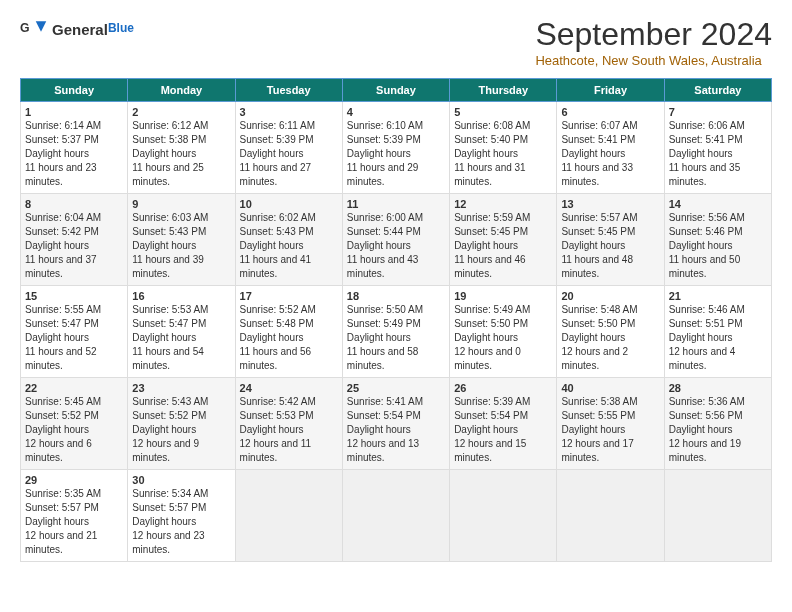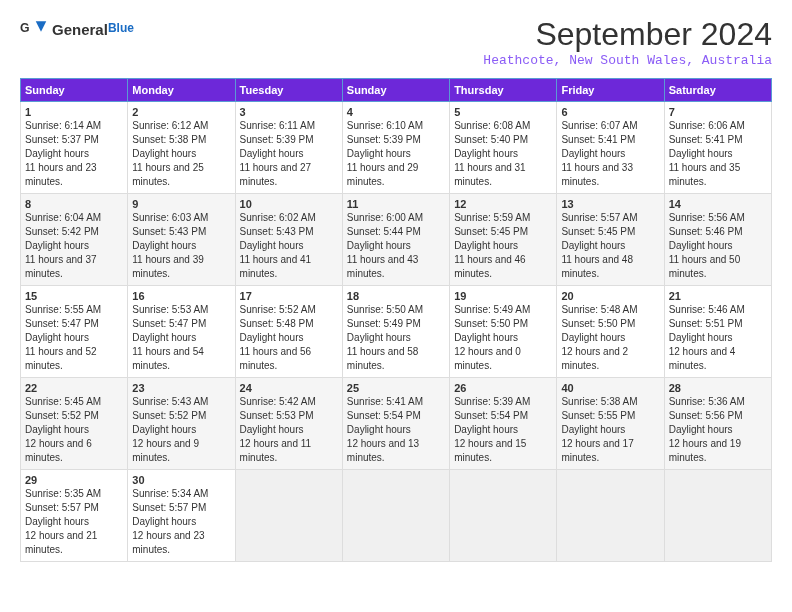--- a/index.html
+++ b/index.html
@@ -40,44 +40,42 @@
     .logo-blue {
       font-size: 12px;
       font-weight: bold;
       color: #1a6cc4;
     }
     .logo-icon {
       width: 28px;
       height: 28px;
     }
     .title-block {
-      text-align: right;
     }
     .month-title {
       font-size: 32px;
       color: #333;
       font-weight: normal;
     }
     .subtitle {
       font-size: 13px;
-      color: #8b5cf6;
-      font-family: Liberation Mono, monospace;
+      color: #a16207;
     }
     table {
       width: 100%;
       border-collapse: collapse;
       table-layout: fixed;
     }
     thead tr th {
-      background-color: #6d28d9;
+      background-color: #0f766e;
       color: #fff;
       font-size: 11px;
       font-weight: bold;
       padding: 5px 4px;
-      text-align: left;
+      text-align: center;
       border: 1px solid #5a9ad4;
     }
     tbody tr td {
       vertical-align: top;
       font-size: 9px;
       color: #333;
       padding: 4px 4px 4px 4px;
       border: 1px solid #ddd;
       height: 74px;
       background: #fff;

